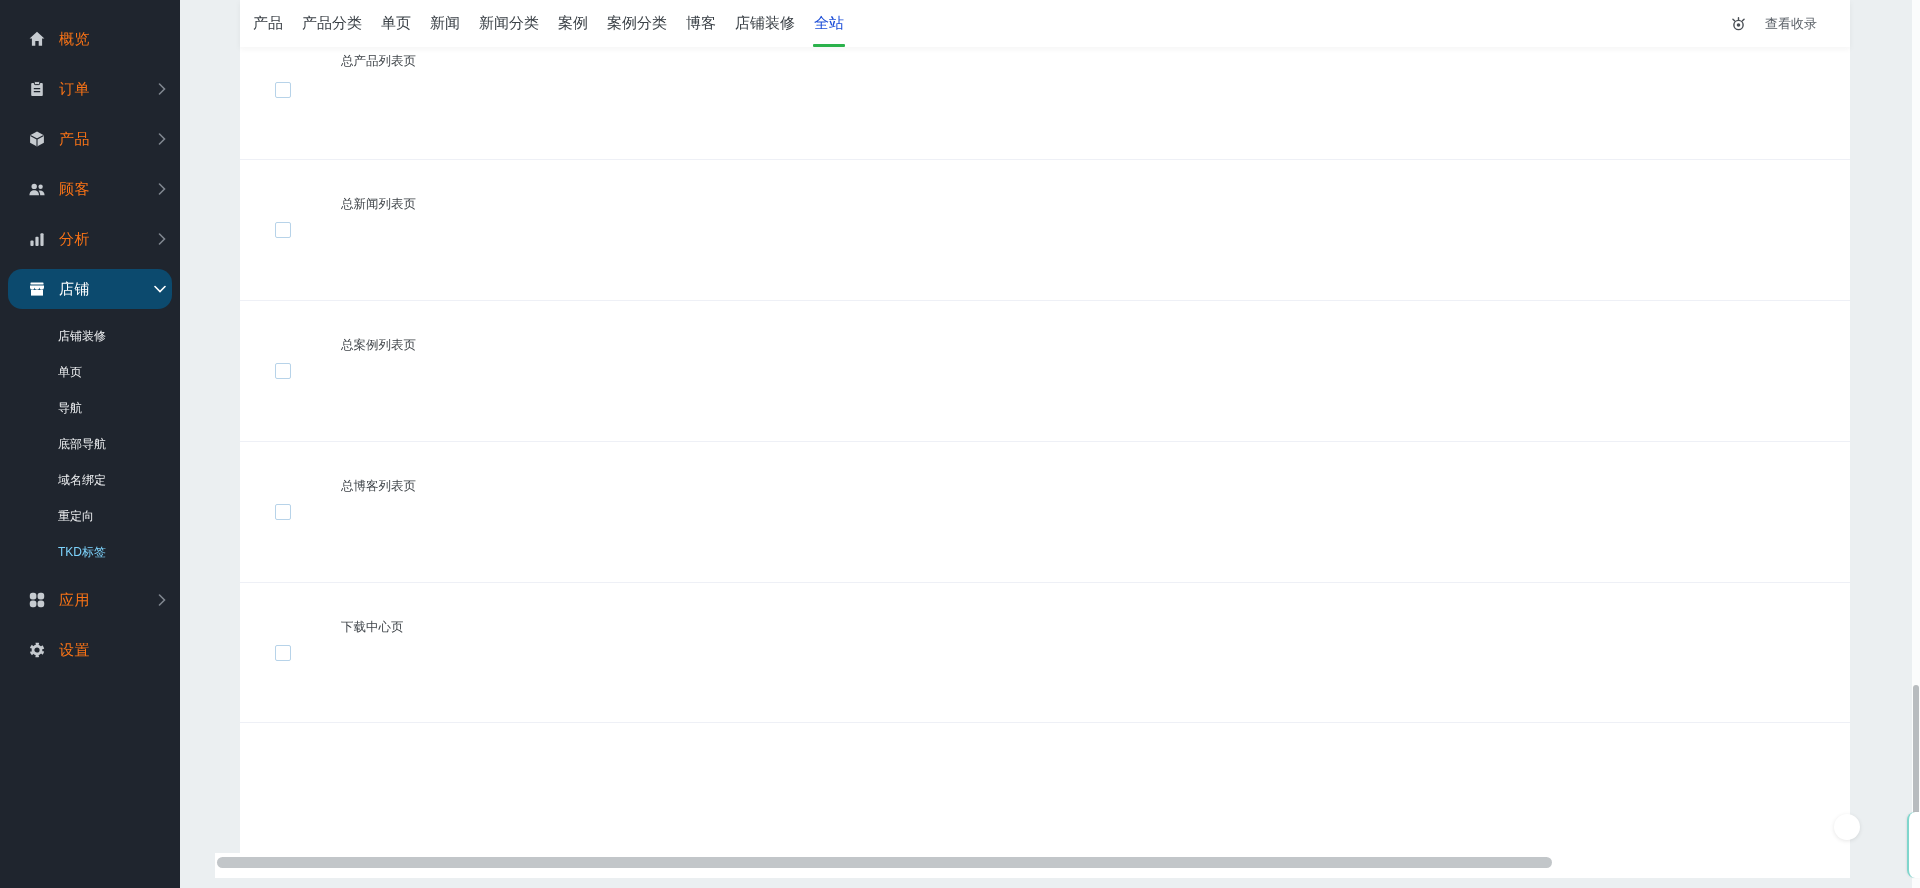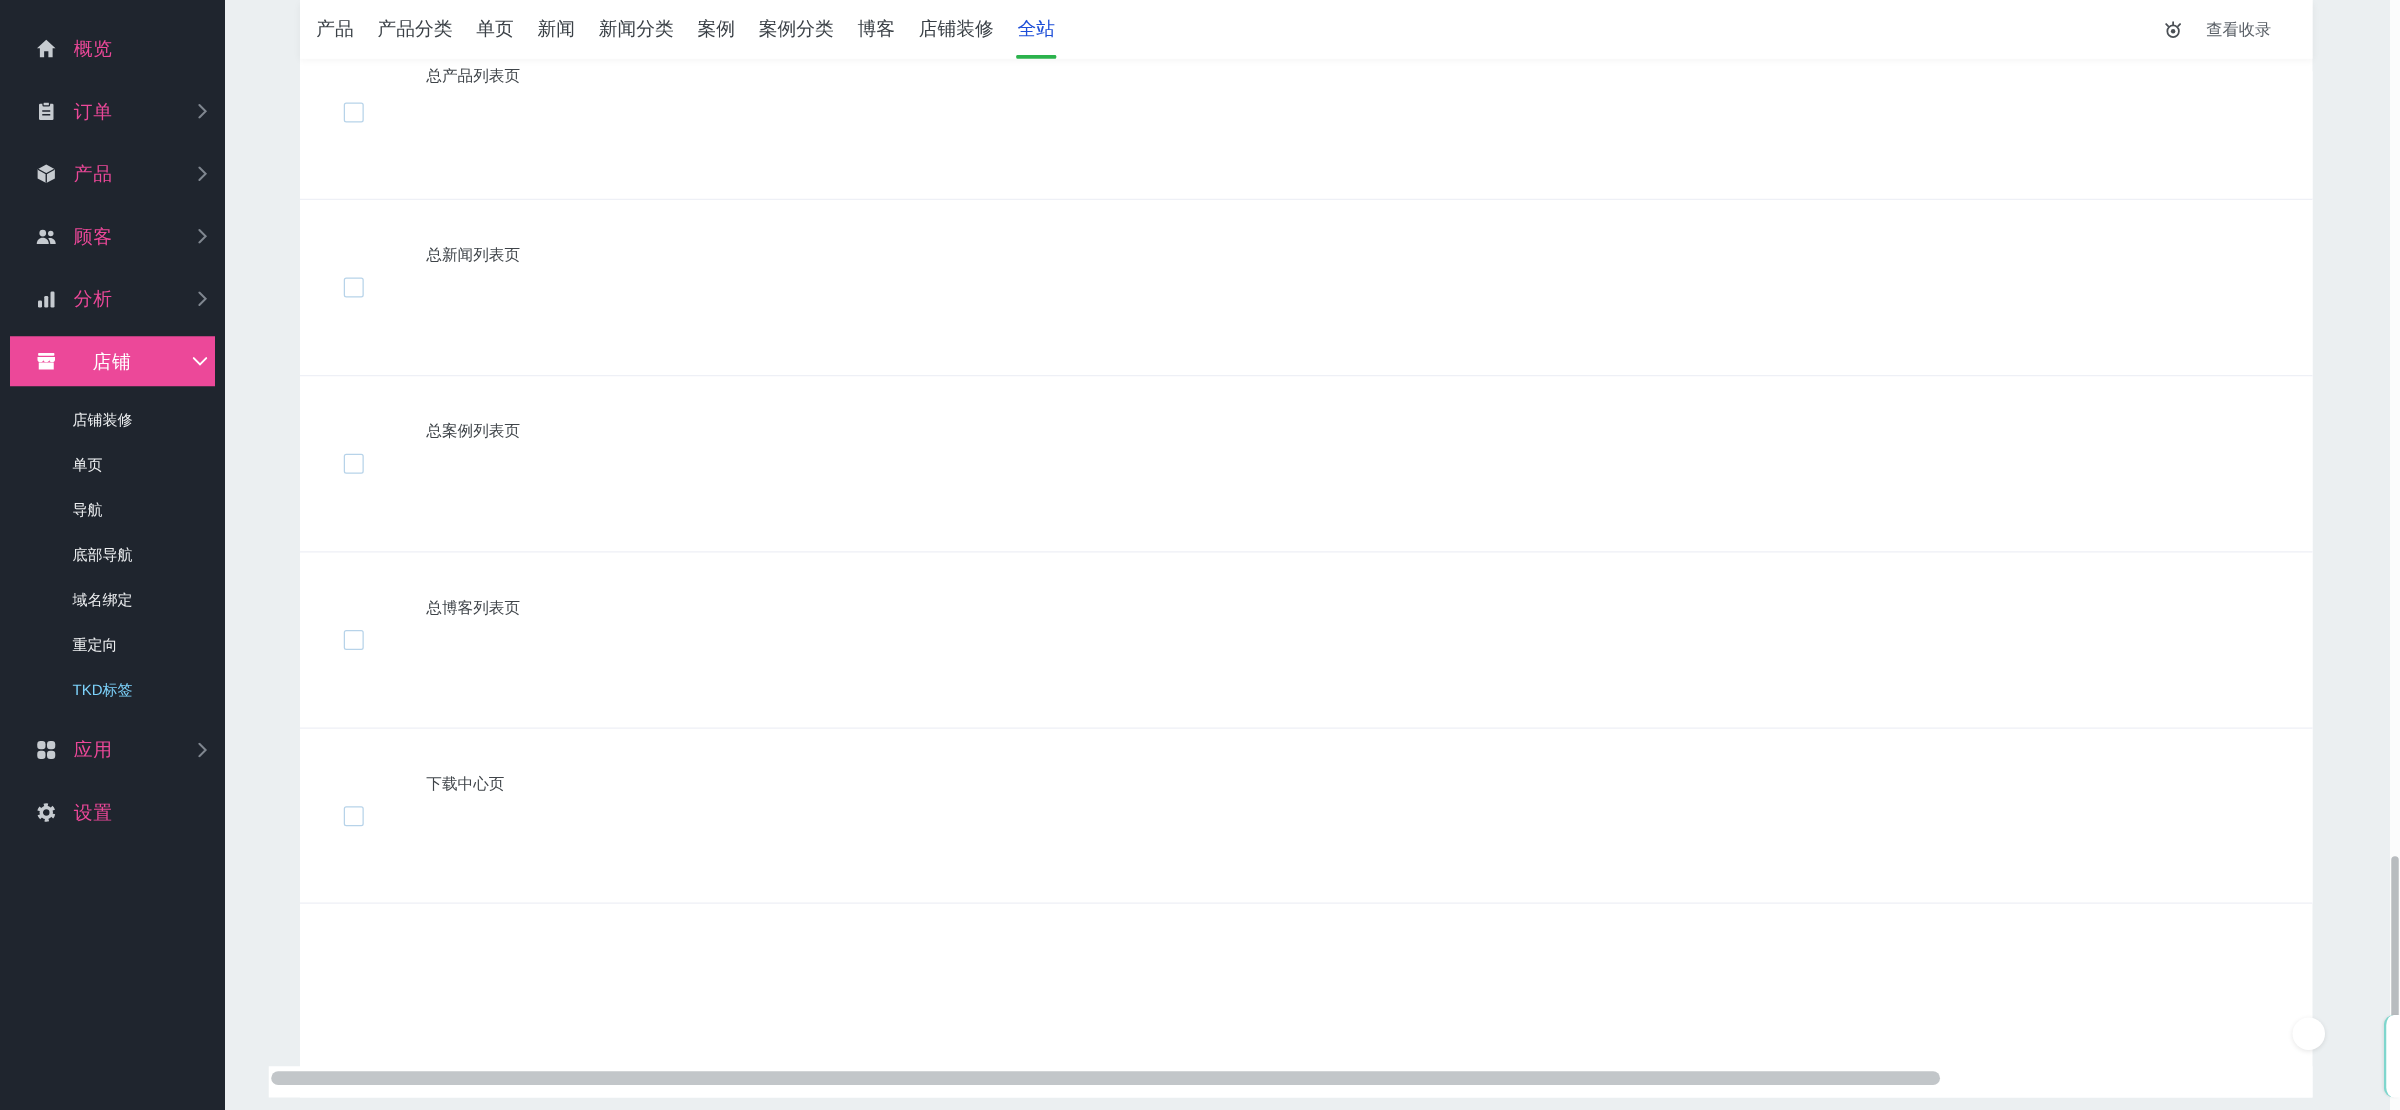--- a/index.html
+++ b/index.html
@@ -13,25 +13,25 @@
   .sidebar {
     position: absolute; left: 0; top: 0; width: 180px; height: 888px;
     background: #1f252e; z-index: 20;
   }
   .nav { padding-top: 14px; }
   .nav-item {
     height: 50px; display: flex; align-items: center;
     padding: 0 14px 0 28px; cursor: pointer;
   }
   .nav-item .nav-icon { width: 18px; height: 18px; margin-right: 13px; color: #c6cbd0; flex: 0 0 auto; }
-  .nav-item .nav-label { flex: 1; font-size: 15px; color: #ec4899; letter-spacing: .5px; }
+  .nav-item .nav-label { flex: 1; font-size: 15px; color: #f97316; letter-spacing: .5px; }
   .nav-item .nav-chevron { width: 8px; height: 12px; color: #7f868f; display: flex; align-items: center; }
   .nav-item.active {
-    height: 40px; margin: 5px 8px; border-radius: 0;
-    padding: 0 8px 0 20px; background: #ec4899; gap: 15px;
+    height: 40px; margin: 5px 8px; border-radius: 14px;
+    padding: 0 8px 0 20px; background: #0c4a6e;
   }
   .nav-item.active .nav-icon, .nav-item.active .nav-label, .nav-item.active .nav-chevron { color: #fff; }
   .submenu { padding-top: 4px; }
   .submenu-item {
     height: 36px; display: flex; align-items: center;
     padding-left: 58px; font-size: 12px; color: #eef0f2; cursor: pointer;
   }
   .submenu-item.active { color: #7dd3fc; }
   .nav-bottom { padding-top: 5px; }
 

